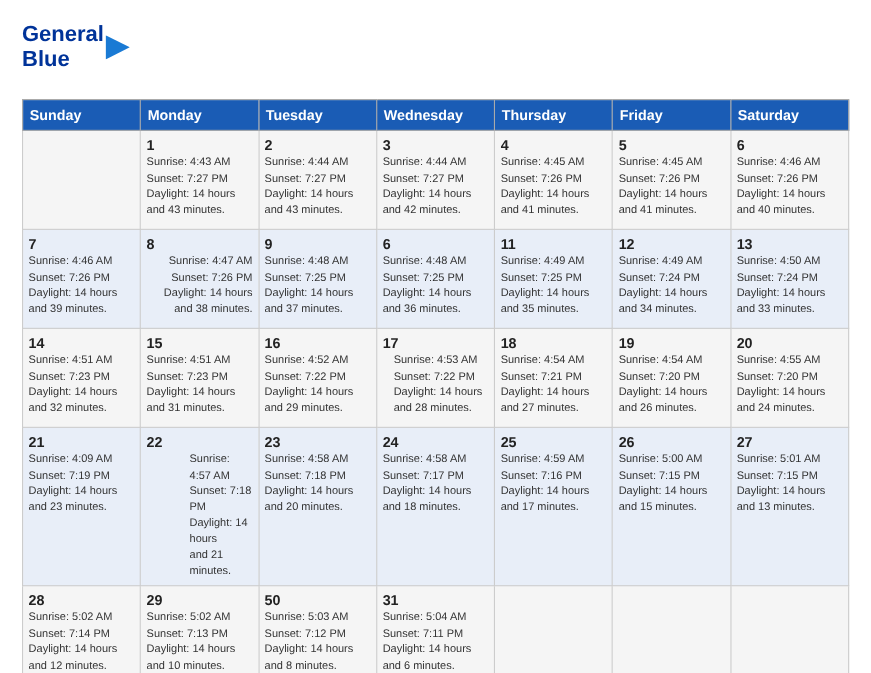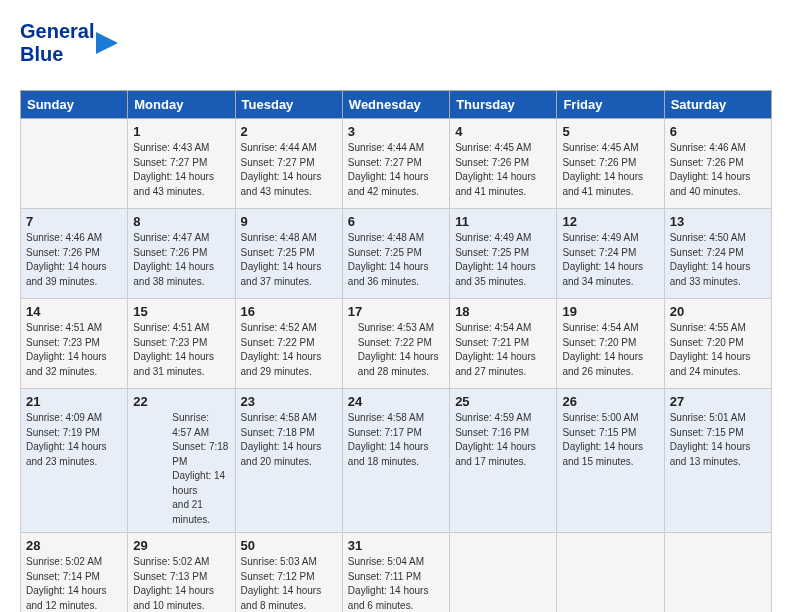--- a/index.html
+++ b/index.html
@@ -156,21 +156,21 @@
       <tr>
         <td>
           <span class="day-num">7</span>
           <div class="day-info" style="white-space: pre-line;">Sunrise: 4:46 AM
 Sunset: 7:26 PM
 Daylight: 14 hours
 and 39 minutes.</div>
         </td>
         <td>
           <span class="day-num">8</span>
-          <div class="day-info" style="white-space: pre-line;">Sunrise: 4:47 AM
+          <div class="day-info" style="white-space: pre-line; text-align: right;">Sunrise: 4:47 AM
 Sunset: 7:26 PM
 Daylight: 14 hours
 and 38 minutes.</div>
         </td>
         <td>
           <span class="day-num">9</span>
           <div class="day-info" style="white-space: pre-line;">Sunrise: 4:48 AM
 Sunset: 7:25 PM
 Daylight: 14 hours
 and 37 minutes.</div>

